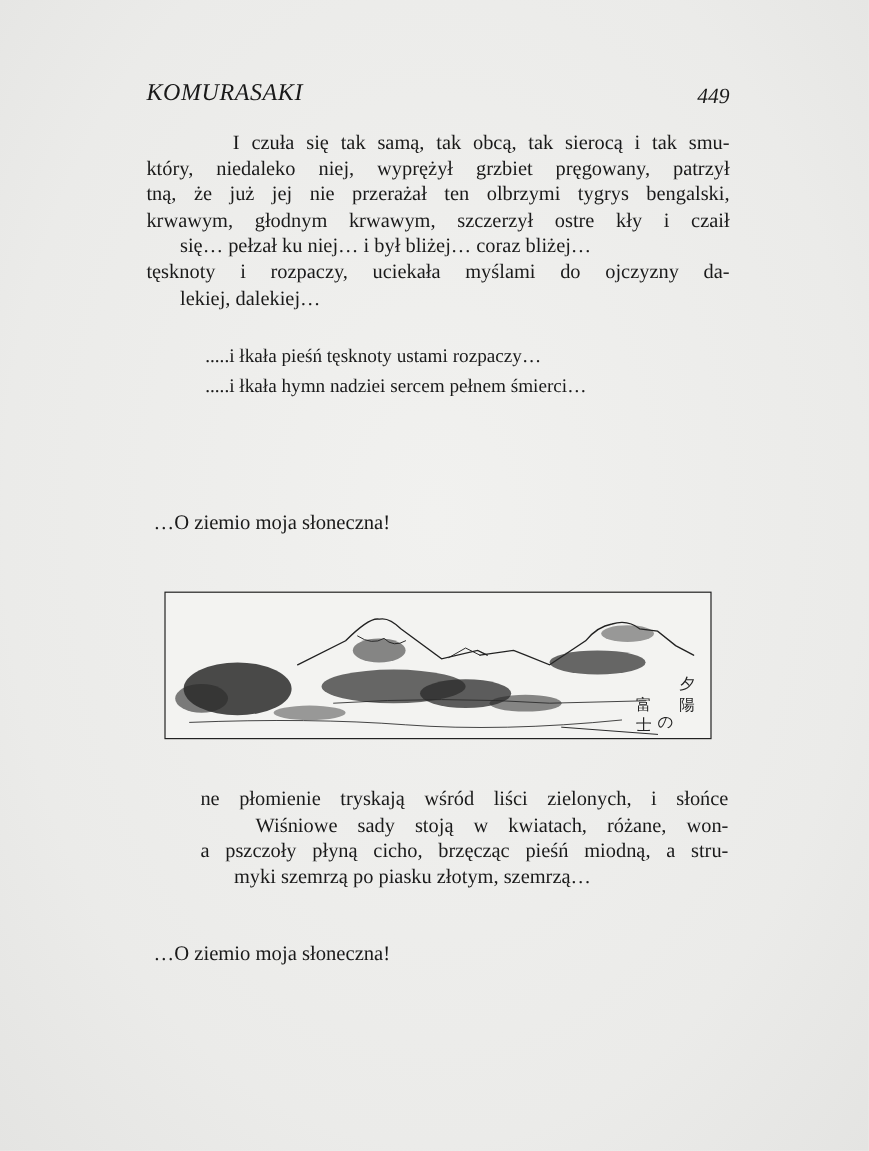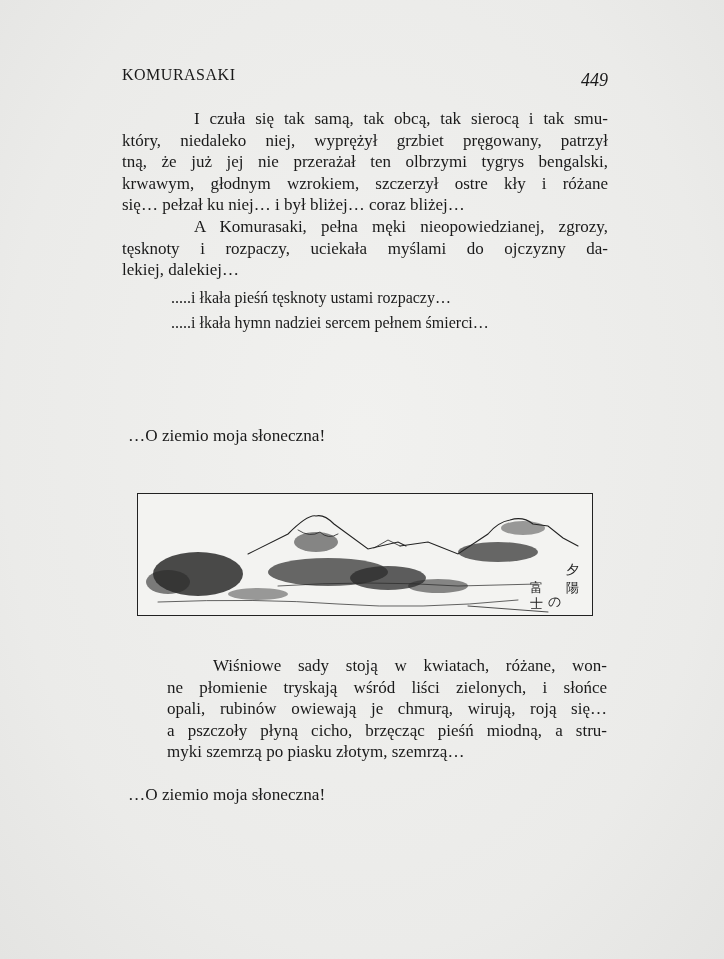--- a/index.html
+++ b/index.html
@@ -9,25 +9,25 @@
     font-family:"Liberation Serif","DejaVu Serif",serif;
     color:#1a1a1a;
     position:relative;
   }
   .page {
     position:absolute; left:0; top:0; width:724px; height:959px;
     background: radial-gradient(ellipse at 50% 45%, #f1f1ef 0%, #ebebe9 70%, #e4e4e2 100%);
   }
   .bleed { position:absolute; color:#d9d9d6; font-size:14px; line-height:19px; opacity:.55; }
   .header { position:absolute; left:122px; top:66px; width:486px; height:24px; }
-  .running-title { position:absolute; left:0; top:0; font-size:16px; letter-spacing:0.5px; }
+  .running-title { position:absolute; left:0; top:0; font-style:italic; font-size:20px; letter-spacing:0.5px; }
   .page-number { position:absolute; right:0; top:4px; font-style:italic; font-size:18px;margin-left:39px; }
   .block { position:absolute; font-size:17px; line-height:21.6px; }
   .line { white-space:nowrap; display:block; text-align:justify; text-align-last:justify; }
-  .line.last { text-align-last:left; }
+  .line.last { text-align-last:left;margin-left:28px; }
   .b1 { left:122px; top:108px; width:486px; }
   .b1 .indent { padding-left:72px; }
   .verse { position:absolute; left:171px; font-size:16px; white-space:nowrap; }
   .exclaim { position:absolute; left:128px; top:426px; font-size:17.2px; white-space:nowrap; }
   .illustration { position:absolute; left:137px; top:493px; width:454px; height:121px; border:1.5px solid #222; background:#f3f3f1; }
   .illustration svg { width:100%; height:100%; display:block; }
   .b2 { left:167px; top:655px; width:440px; }
   .b2 .indent { padding-left:46px; }
   .exclaim2 { position:absolute; left:128px; top:785px; font-size:17.2px; white-space:nowrap; }
   .closing { position:absolute; left:213px; top:807px; font-size:17.2px; white-space:nowrap; word-spacing:2px; }
@@ -41,23 +41,22 @@
 
   <div class="header">
     <span class="running-title">KOMURASAKI</span>
     <span class="page-number">449</span>
   </div>
 
   <div class="block b1">
     <span class="line indent">I czuła się tak samą, tak obcą, tak sierocą i tak smu-</span>
     <span class="line">który, niedaleko niej, wyprężył grzbiet pręgowany, patrzył</span>
     <span class="line">tną, że już jej nie przerażał ten olbrzymi tygrys bengalski,</span>
-    <span class="line">krwawym, głodnym wzrokiem, szczerzył ostre kły i różane</span>
+    <span class="line">krwawym, głodnym krwawym, szczerzył ostre kły i czaił</span>
     <span class="line last">się… pełzał ku niej… i był bliżej… coraz bliżej…</span>
-    <span class="line indent">A Komurasaki, pełna męki nieopowiedzianej, zgrozy,</span>
     <span class="line">tęsknoty i rozpaczy, uciekała myślami do ojczyzny da-</span>
     <span class="line last">lekiej, dalekiej…</span>
   </div>
 
   <div class="verse" style="top:289px;">.....i łkała pieśń tęsknoty ustami rozpaczy…</div>
   <div class="verse" style="top:314px;">.....i łkała hymn nadziei sercem pełnem śmierci…</div>
 
   <div class="exclaim">…O ziemio moja słoneczna!</div>
 
   <div class="illustration">
@@ -89,21 +88,20 @@
         <text x="428" y="80">夕</text>
         <text x="428" y="98">陽</text>
         <text x="410" y="112">の</text>
         <text x="392" y="98">富</text>
         <text x="392" y="114">士</text>
       </g>
     </svg>
   </div>
 
   <div class="block b2">
+    <span class="line">ne płomienie tryskają wśród liści zielonych, i słońce</span>
     <span class="line indent">Wiśniowe sady stoją w kwiatach, różane, won-</span>
-    <span class="line">ne płomienie tryskają wśród liści zielonych, i słońce</span>
-    <span class="line">opali, rubinów owiewają je chmurą, wirują, roją się…</span>
     <span class="line">a pszczoły płyną cicho, brzęcząc pieśń miodną, a stru-</span>
     <span class="line last">myki szemrzą po piasku złotym, szemrzą…</span>
   </div>
 
   <div class="exclaim2">…O ziemio moja słoneczna!</div>
 </div>
 
 </body></html>

